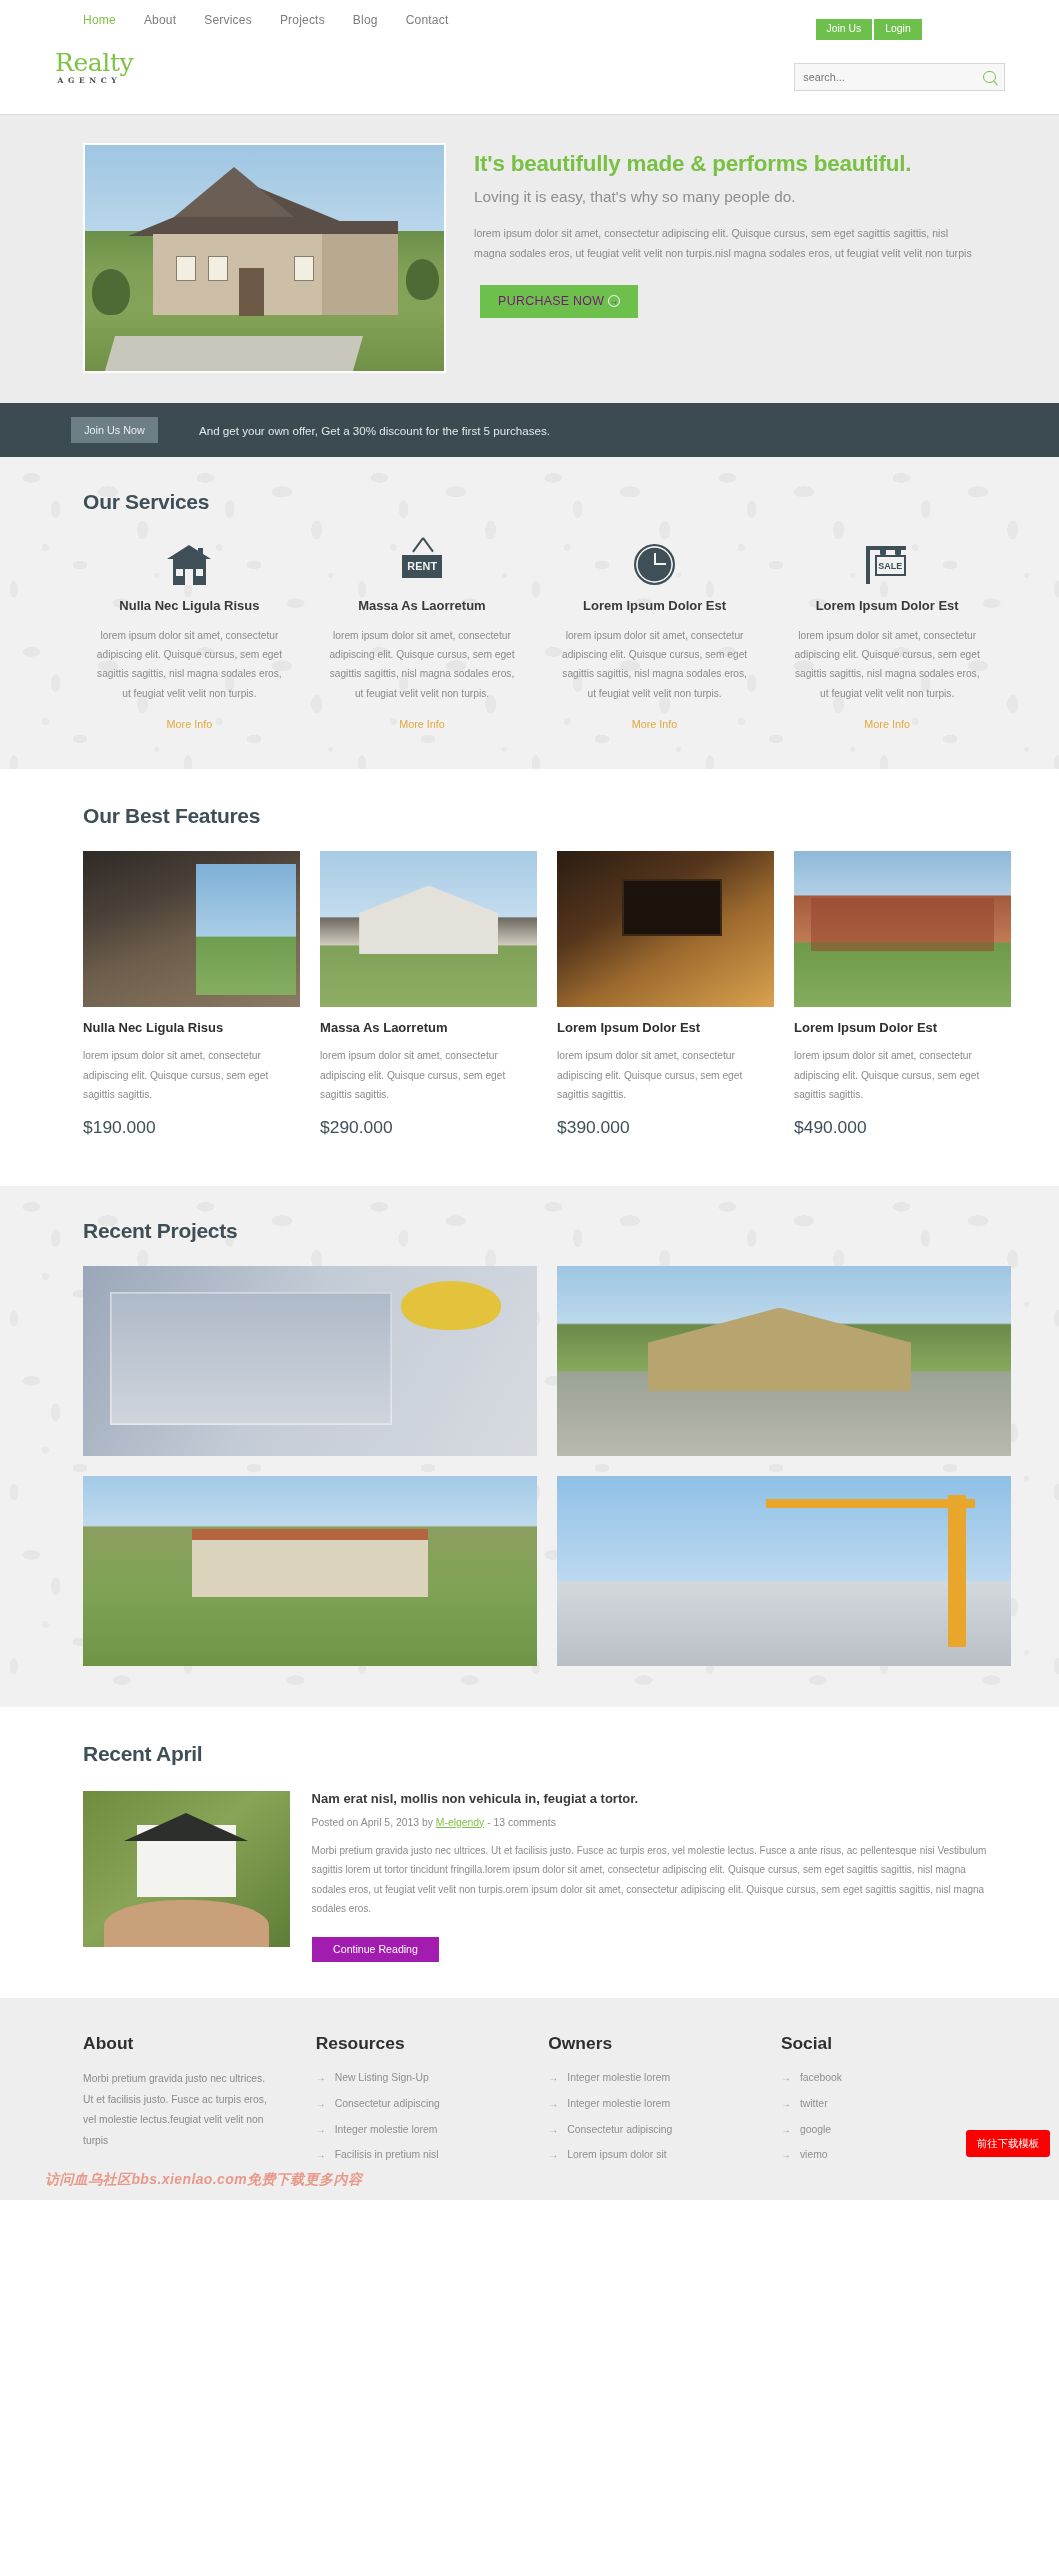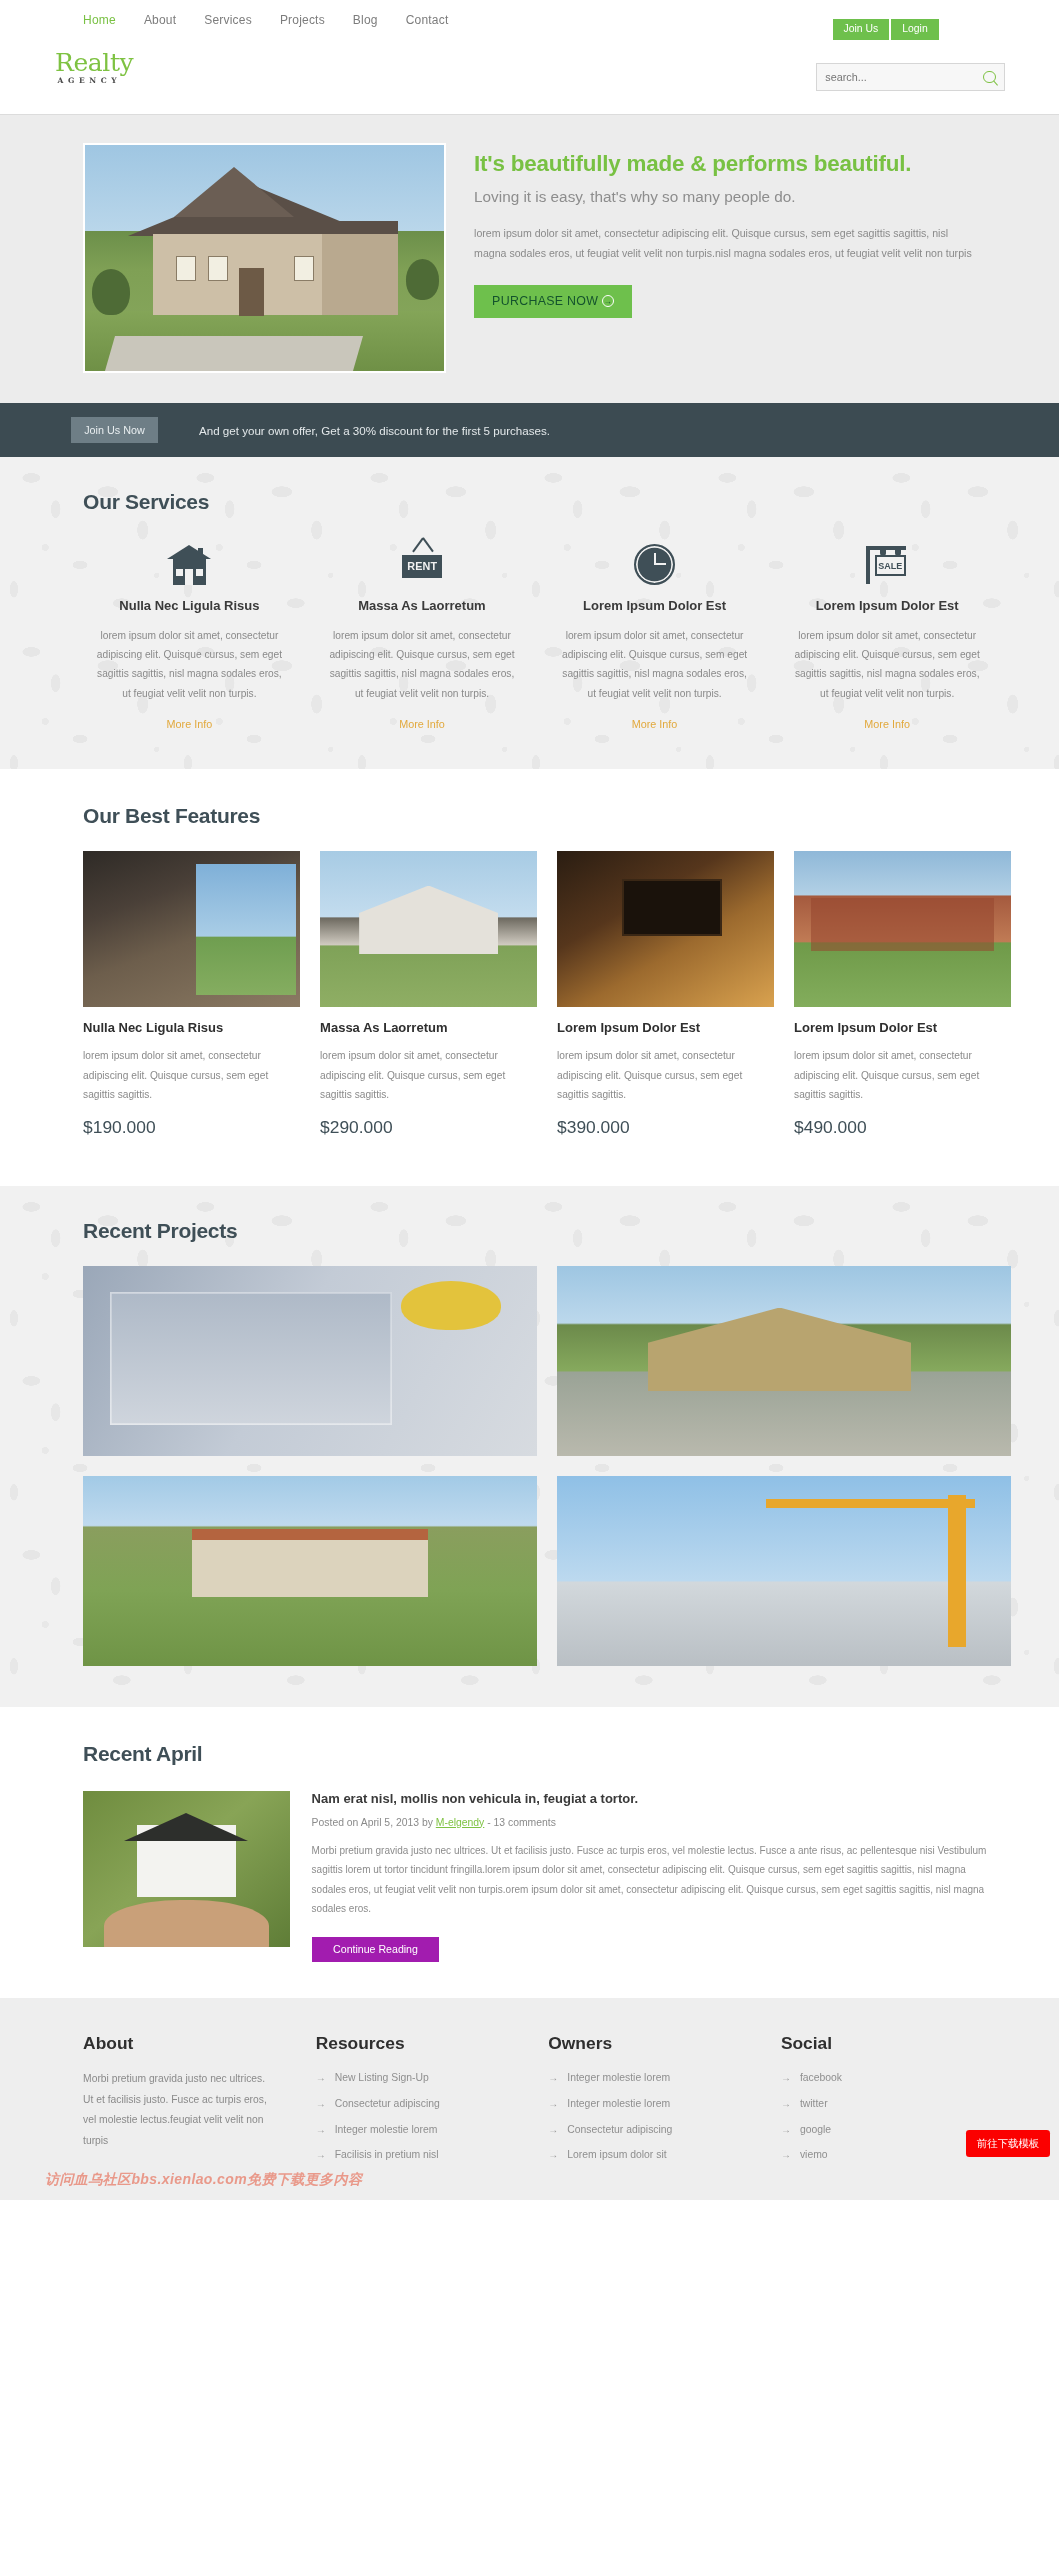--- a/index.html
+++ b/index.html
@@ -28,21 +28,21 @@
   }
   .nav a {
     font-size: 12px;
     color: #7c7c7c;
     text-decoration: none;
     letter-spacing: 0.2px;
   }
   .nav a.active { color: #79c143; }
   .topbtns {
     position: absolute;
-    right: 55px;
+    right: 72px;
     top: 19px;
     display: flex;
     gap: 2.5px;
   }
   .topbtns a {
     background: #6ec04c;
     color: #fff;
     font-size: 10.4px;
     padding: 5px 10.8px 5.8px;
     text-decoration: none;
@@ -73,21 +73,21 @@
     font-size: 7.5px;
     letter-spacing: 4.6px;
     color: #4a4a4a;
     font-weight: bold;
     margin-left: 2.5px;
   }
   .searchbox {
     position: absolute;
     right: 55px;
     top: 23px;
-    width: 189px;
+    width: 211px;
     height: 28px;
     border: 0.8px solid #d6d6d6;
     background: #f7f7f7;
     display: flex;
     align-items: center;
     padding: 0 8.3px;
   }
   .searchbox input {
     border: 0;
     background: transparent;
@@ -201,25 +201,26 @@
     line-height: 1.85;
     color: #8a8a8a;
     max-width: 505px;
     margin-bottom: 21.5px;
   }
   .btn-purchase {
     display: inline-flex;
     align-items: center;
     gap: 3.3px;
     background: #6ec04c;
-    color: #14532d;
+    color: #701a75;
     font-size: 12.4px;
     letter-spacing: 0.3px;
     padding: 9px 18px 10px;
     text-decoration: none;
+    margin-left: 6px;
   }
   .arrow-circ {
     display: inline-block;
     width: 12.4px; height: 12.4px;
     border: 1.2px solid #fff;
     border-radius: 50%;
     position: relative;
     font-size: 8.3px;
     line-height: 10.8px;
     text-align: center;

